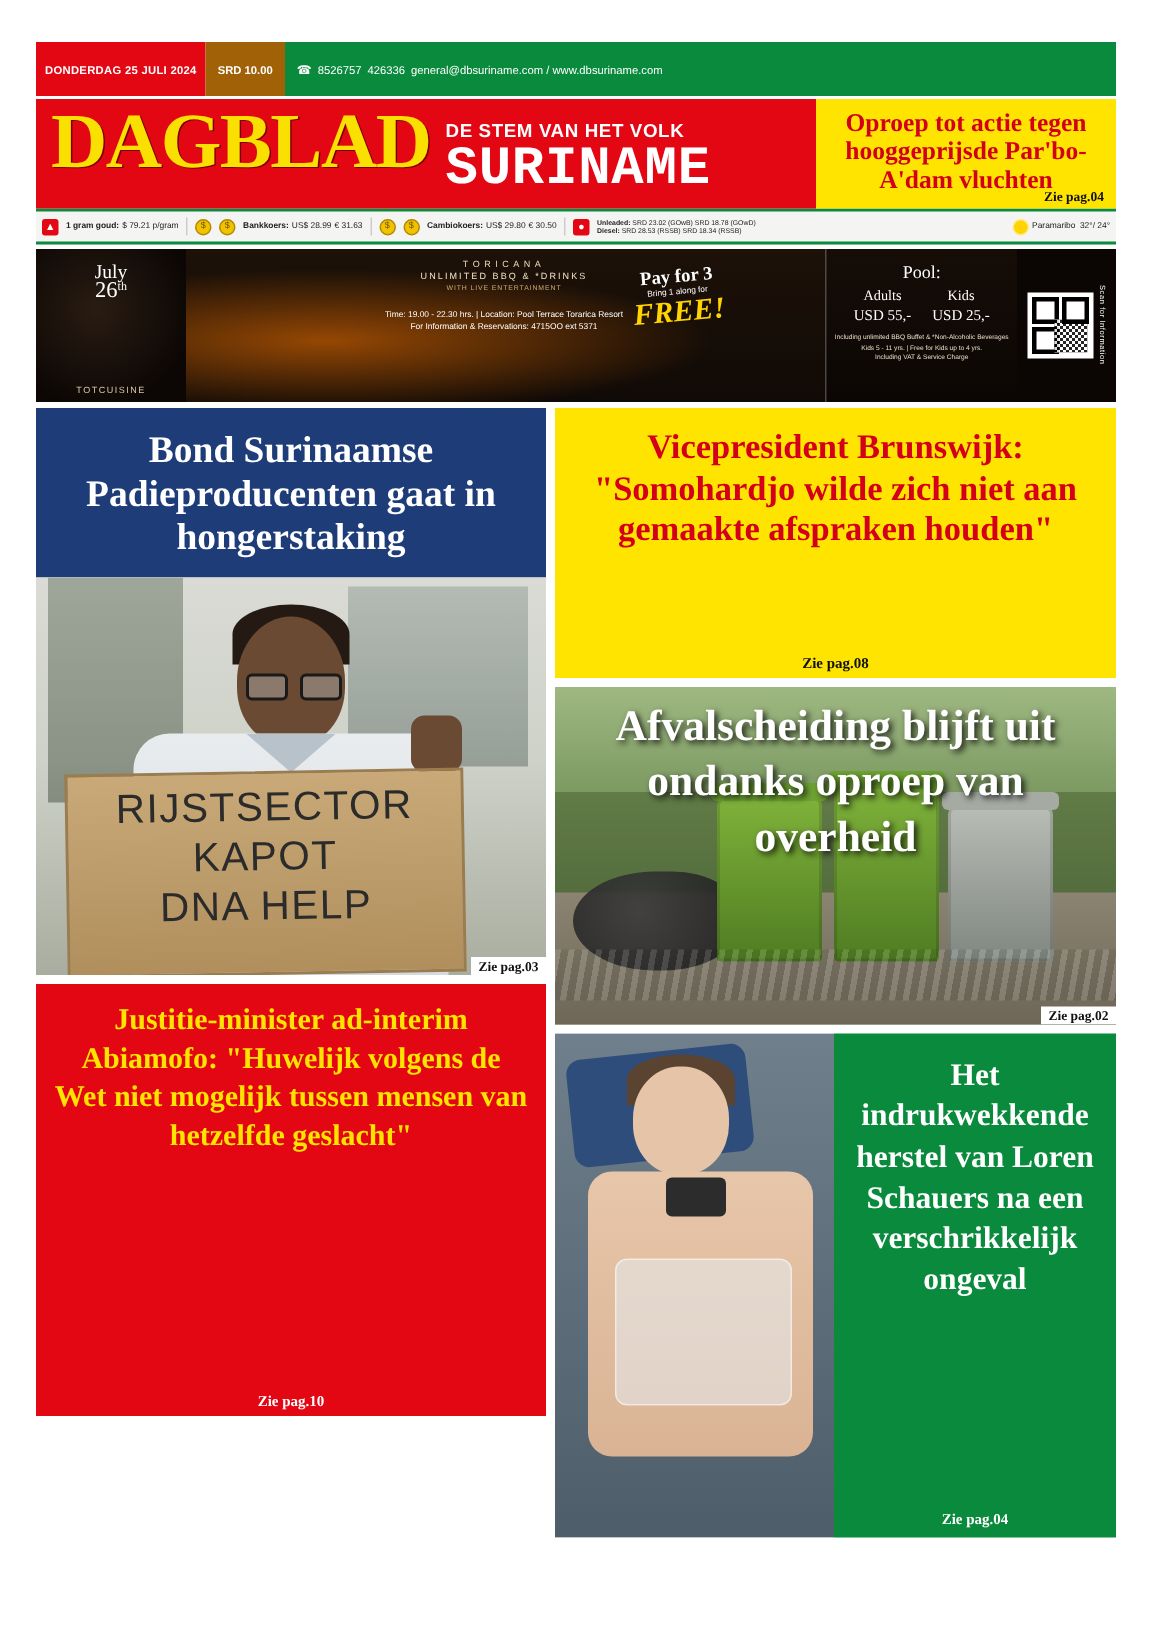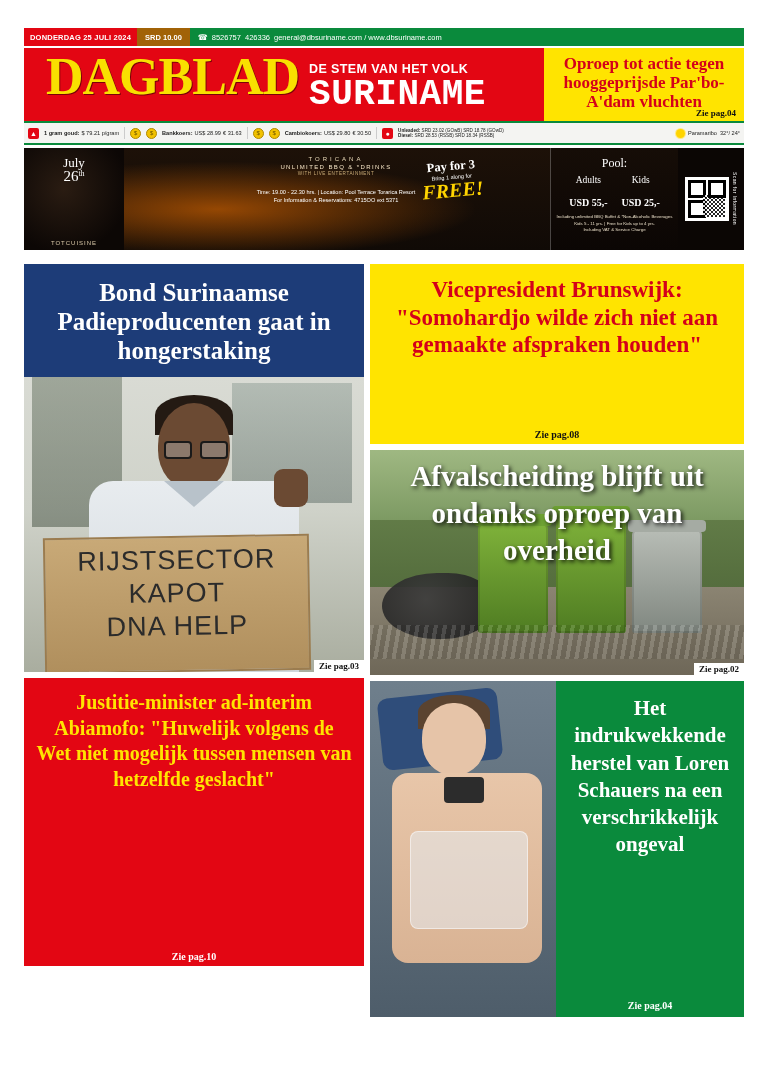--- a/index.html
+++ b/index.html
@@ -19,21 +19,21 @@
     height: 1087px;
     background: #ffffff;
     box-sizing: border-box;
     padding: 28px 24px 18px 24px;
   }
 
   
   .topbar {
     display: flex;
     align-items: stretch;
-    height: 18px;
+    height: 36px;
     font-family: "Liberation Sans", sans-serif;
   }
   .topbar-left {
     background: #e30613;
     color: #ffffff;
     font-size: 7.5px;
     font-weight: bold;
     letter-spacing: .2px;
     display: flex;
     align-items: center;
@@ -66,21 +66,21 @@
   
   .masthead {
     display: flex;
     border-top: 2px solid #ffffff;
   }
   .masthead-main {
     background: #e30613;
     flex: 1 1 auto;
     width: 520px;
     position: relative;
-    padding: 4px 10px 8px 22px;
+    padding: 4px 10px 8px 10px;
     box-sizing: border-box;
     display: flex;
     align-items: flex-start;
   }
   .logo-dagblad {
     color: #f9e000;
     font-family: "Liberation Serif", serif;
     font-weight: bold;
     font-size: 52px;
     line-height: .98;
@@ -307,21 +307,21 @@
     color: #ffffff;
     margin-bottom: 4px;
   }
   .ad-price .cols { display: flex; justify-content: center; gap: 14px; }
   .ad-price .c-h {
     font-family: "Liberation Serif", serif;
     font-size: 9.5px; color: #ffffff;
   }
   .ad-price .c-v {
     font-family: "Liberation Serif", serif;
-    font-size: 10px; color: #ffffff; margin-top: 12px; font-weight: bold;
+    font-size: 10px; color: #ffffff; margin-top: 2px;
   }
   .ad-fine {
     margin-top: 6px;
     font-family: "Liberation Sans", sans-serif;
     font-size: 4.4px;
     line-height: 1.5;
     color: #e7dcc6;
   }
   .ad-qr {
     width: 66px;
@@ -360,21 +360,21 @@
   .qr-label {
     writing-mode: vertical-rl;
     font-family: "Liberation Sans", sans-serif;
     font-size: 5px;
     color: #ffffff;
     letter-spacing: .4px;
   }
 
   
   .grid {
-    margin-top: 14px;
+    margin-top: 4px;
     display: grid;
     grid-template-columns: 340px 6px 374px;
     grid-auto-rows: auto;
   }
   .gap-col { }
 
   
   .block-blue {
     background: #1d3c78;
     color: #ffffff;
@@ -399,21 +399,21 @@
     background: #ffffff;
     color: #111111;
     font-family: "Liberation Serif", serif;
     font-weight: bold;
     font-size: 9px;
     padding: 1px 5px;
   }
 
   
   .photo1 {
-    height: 295px;
+    height: 265px;
     background:
       linear-gradient(180deg,#cfd3cc 0%, #b9bcb3 30%, #9aa092 100%);
   }
   .p1-wall {
     position: absolute; inset: 0;
     background:
       linear-gradient(180deg,#d9dbd4 0%, #cfd2c9 45%, #a9ad9f 100%);
   }
   .p1-door {
     position: absolute; left: 8px; top: 0; width: 90px; height: 150px;

